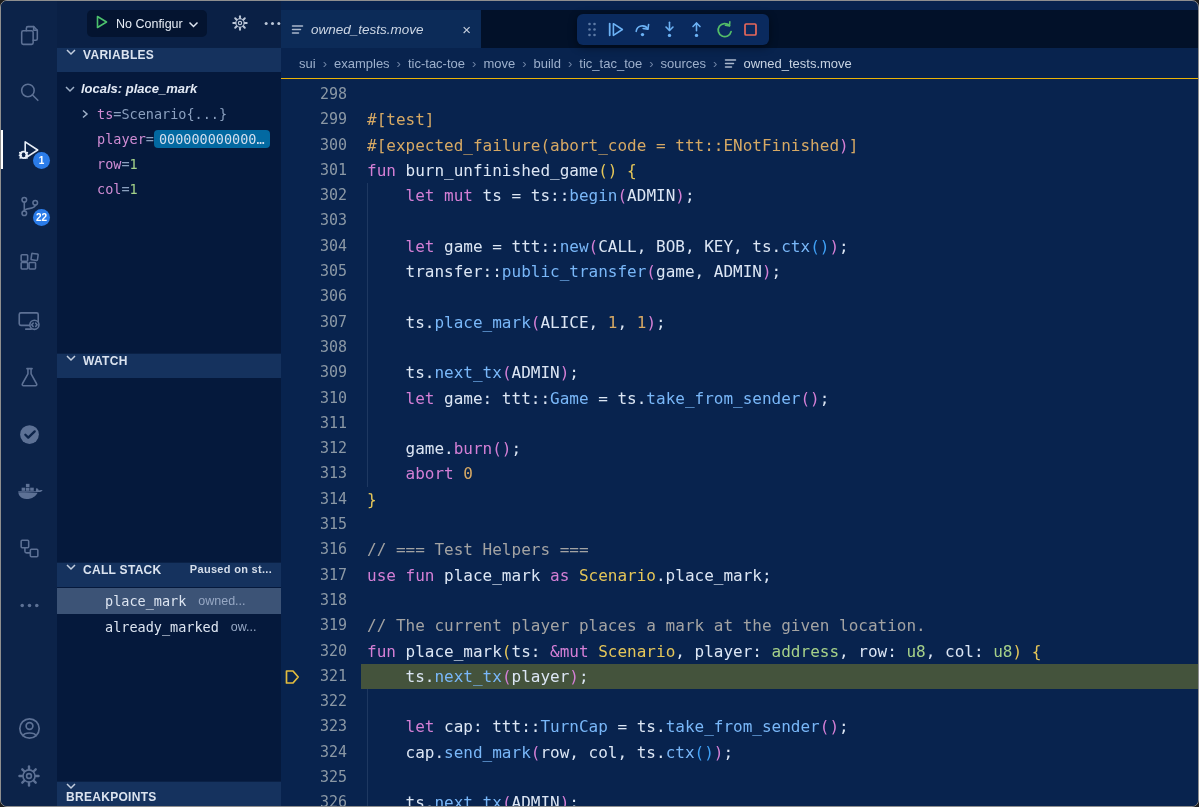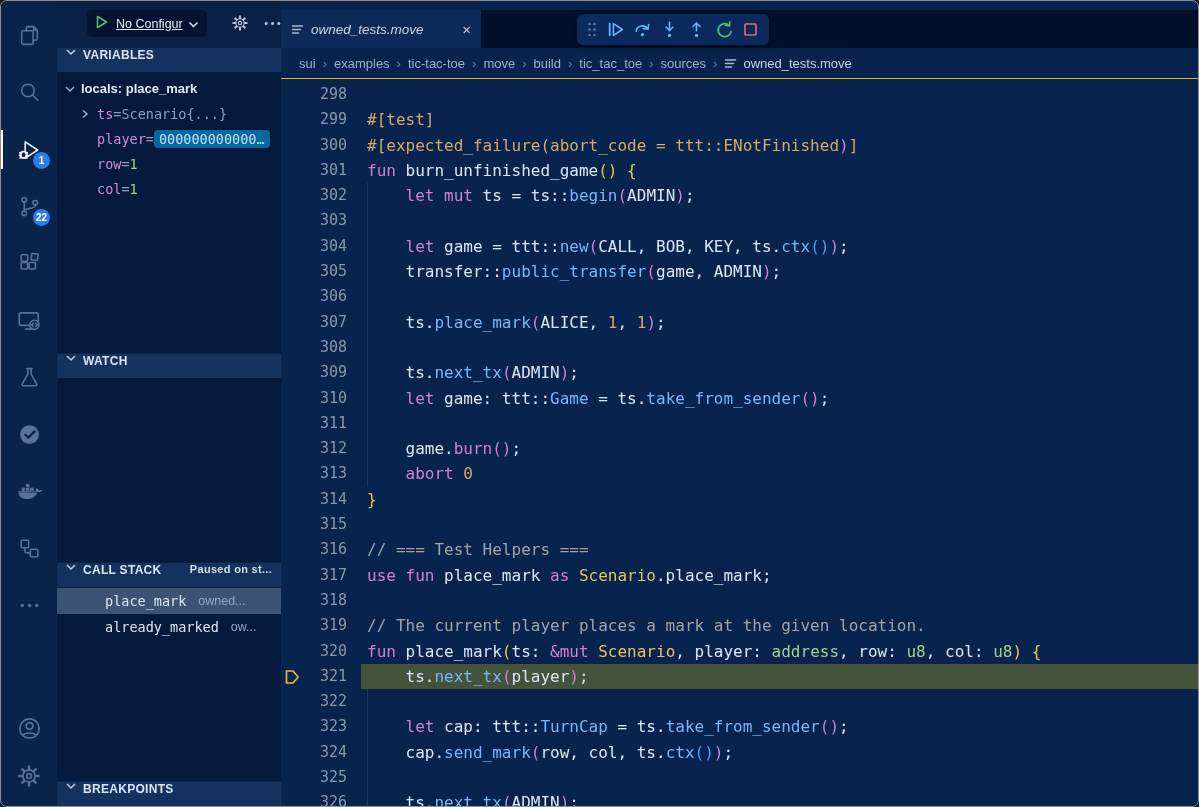--- a/index.html
+++ b/index.html
@@ -16,45 +16,45 @@
   .ab-badge{position:absolute;right:7px;bottom:9px;min-width:17px;height:17px;border-radius:10px;background:#2b7ce9;
             color:#fff;font-size:10px;font-weight:bold;display:flex;align-items:center;justify-content:center;
             padding:0 3px;box-sizing:border-box;}
   .ab-spacer{flex:1;}
   
   .sidebar{position:absolute;left:56px;top:0;width:224px;height:100%;background:#05193c;display:flex;
            flex-direction:column;z-index:4;}
   .runrow{position:relative;height:46px;background:#0a2045;flex:none;}
   .runpill{position:absolute;left:30px;top:9px;width:120px;height:27px;background:#041430;border-radius:5px;
            display:flex;align-items:center;padding:0 8px;box-sizing:border-box;cursor:pointer;}
-  .runlabel{font-size:12.5px;color:#e6ecf5;margin:0 5px 0 7px;white-space:nowrap;overflow:hidden;text-decoration:underline;}
+  .runlabel{font-size:12.5px;color:#e6ecf5;margin:0 5px 0 7px;white-space:nowrap;overflow:hidden;}
   .rungear{position:absolute;left:174px;top:13px;color:#bcc7d8;cursor:pointer;}
   .rundots{position:absolute;left:206px;top:13px;color:#bcc7d8;cursor:pointer;}
   .sect{height:25px;background:#15325e;display:flex;padding:0 9px;font-size:12px;font-weight:bold;
         color:#dbe3ef;letter-spacing:.3px;flex:none;cursor:pointer;border-top:1px solid #0a2146;box-sizing:border-box;}
   .sect .schev{margin-right:7px;color:#c2cdde;display:flex;}
   .sect .sstatus{margin-left:auto;font-size:11px;color:#d5deeb;}
   .varbody{height:281px;flex:none;padding-top:4px;box-sizing:border-box;}
   .vrow{height:25px;display:flex;align-items:center;font-family:"DejaVu Sans Mono",monospace;font-size:13.5px;
         color:#c9d6ea;cursor:pointer;white-space:nowrap;}
   .vrow .chev{width:16px;margin-left:24px;color:#9fb0c8;display:flex;flex:none;}
   .vrow .chev.sc{margin-left:8px;}
-  .scopename{font-family:"Liberation Sans",sans-serif;font-weight:bold;font-size:13px;color:#e2e9f4;}
+  .scopename{font-family:"Liberation Sans",sans-serif;font-weight:bold;font-size:13px;color:#e2e9f4;font-style:italic;}
   .vname{color:#d08cd4;}
   .veq{color:#8ba0bf;}
   .vobj{color:#8ba0bf;text-align:center;}
   .vnum{color:#a5d28a;}
   .valbox{background:#0369a1;border-radius:4px;padding:1px 5px;color:#d3deee;}
   .watchbody{height:184px;flex:none;}
   .csbody{flex:1;padding-top:1px;}
   .csrow{height:26px;display:flex;align-items:center;padding-left:48px;font-family:"DejaVu Sans Mono",monospace;
          font-size:13.5px;color:#dde5f1;cursor:pointer;white-space:nowrap;}
   .csrow.sel{background:#3c5376;}
   .csrow .fl{margin-left:12px;font-family:"Liberation Sans",sans-serif;font-size:12.5px;color:#97a8c4;}
-  .sect.bottom{margin-top:auto;}
+  .sect.bottom{margin-top:auto;flex-direction:column;}
   
   .editor{position:absolute;left:280px;top:9px;right:0;height:100%;background:#08234e;}
   .tabstrip{height:38px;background:#021129;display:flex;}
   .tab{width:200px;background:#0c2b58;display:flex;align-items:center;padding:0 10px;box-sizing:border-box;cursor:pointer;}
   .tab .ficon{color:#aab8cc;display:flex;}
   .tlabel{font-style:italic;font-size:13.5px;color:#ccd6e4;margin:0 8px 0 7px;}
   .tclose{color:#c6cfdd;font-size:15px;margin-left:auto;cursor:pointer;line-height:1;}
   .toolbar{position:absolute;left:296px;top:4px;height:31px;background:#0a2a5e;border-radius:6px;display:flex;
            align-items:center;padding:0 7px;gap:3px;box-shadow:0 2px 8px rgba(0,0,0,.45);z-index:6;}
   .tbtn{width:24px;height:24px;display:flex;align-items:center;justify-content:center;cursor:pointer;}

